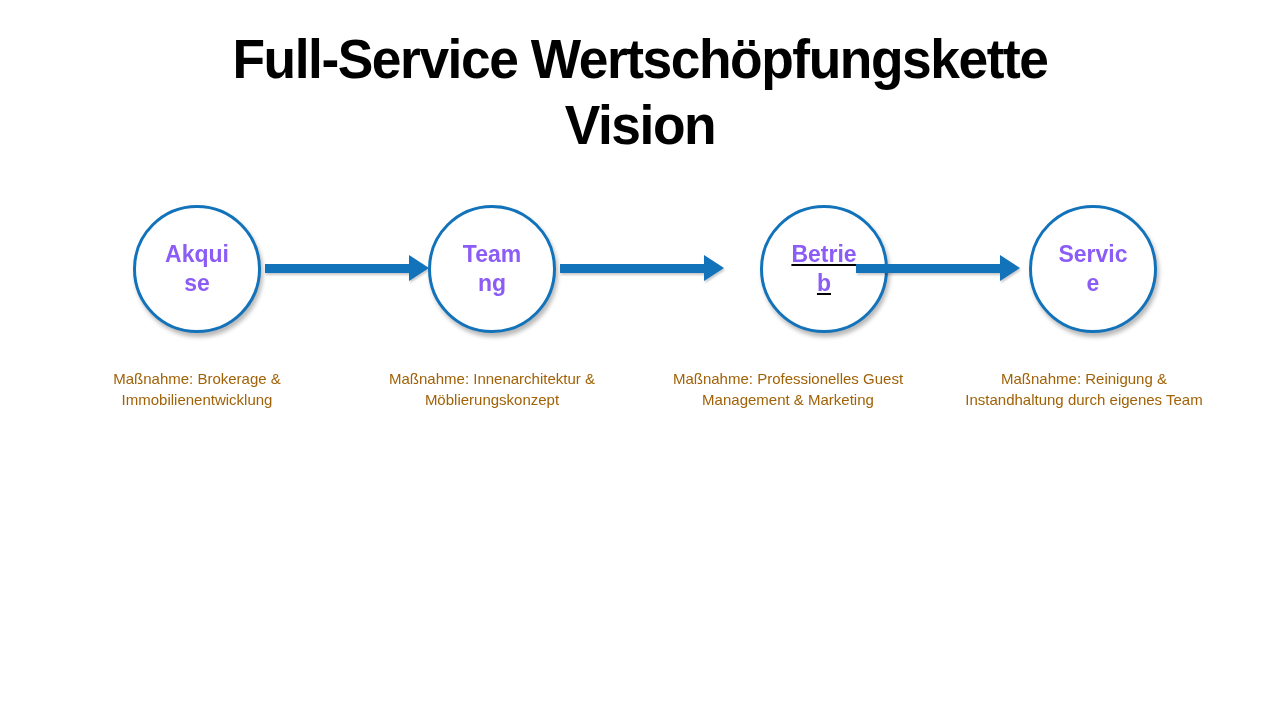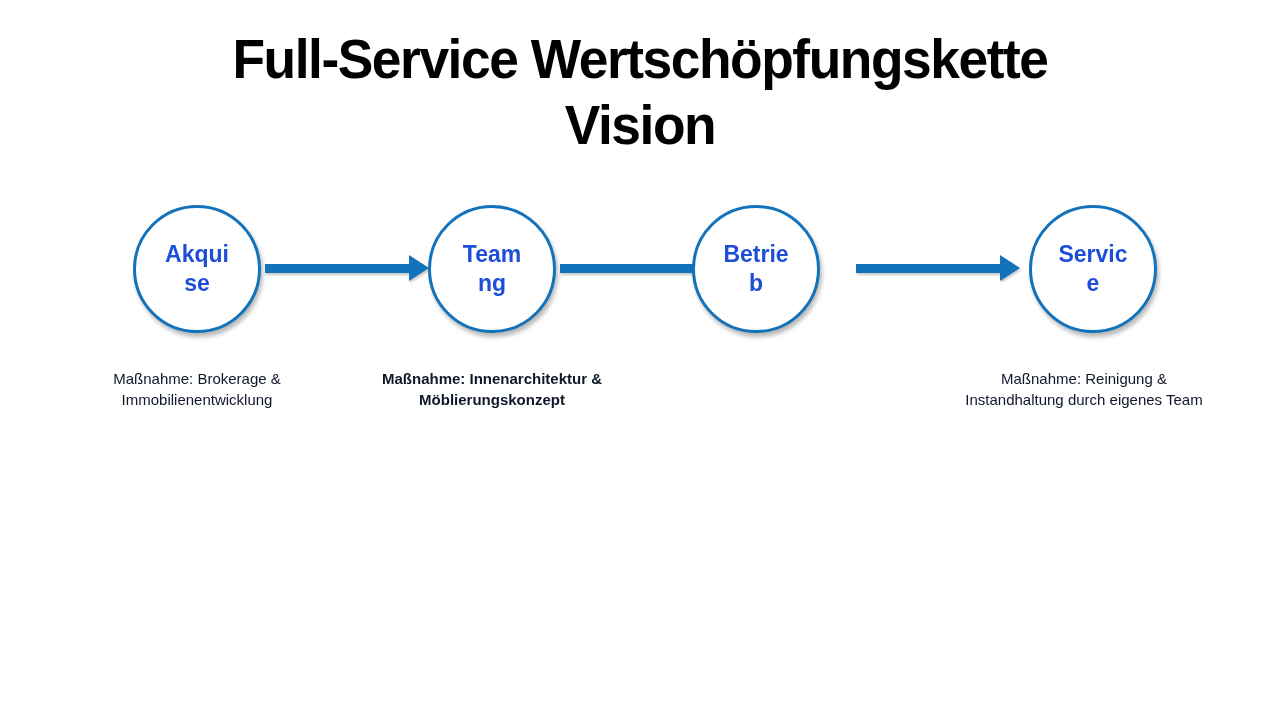--- a/index.html
+++ b/index.html
@@ -36,21 +36,21 @@
     width: 122px; height: 122px;
     background: #ffffff;
     border: 3px solid #1272ba;
     border-radius: 50%;
     box-shadow: 2px 4px 4px rgba(0,0,0,0.28);
     display: flex;
     align-items: center;
     justify-content: center;
   }
   .circle-label {
-    color: #1d4ed8;
+    color: #8b5cf6;
     font-weight: 700;
     font-size: 23px;
     line-height: 29px;
     text-align: center;
   }
   .circle-label span { display: block; }
   
   .arrow {
     position: absolute;
     top: 255px;
@@ -70,31 +70,31 @@
     border-top: 13px solid transparent;
     border-bottom: 13px solid transparent;
     border-left: 20px solid #1272ba;
   }
   
   .caption {
     position: absolute;
     top: 368px;
     width: 244px;
     text-align: center;
-    color: #0f172a;
+    color: #a16207;
     font-size: 15px;
     line-height: 21px;
   }
   
   .col1.step-circle { left: 133px; }
   .col2.step-circle { left: 428px; }
-  .col3.step-circle { left: 692px; }
+  .col3.step-circle { left: 760px; text-decoration: underline; }
   .col4.step-circle { left: 1029px; }
   .col1.caption { left: 75px; }
-  .col2.caption { left: 370px; font-weight: bold; }
+  .col2.caption { left: 370px; }
   .col3.caption { left: 666px; }
   .col4.caption { left: 962px; }
   .arrow1 { left: 265px; width: 164px; }
   .arrow2 { left: 560px; width: 164px; }
   .arrow3 { left: 856px; width: 164px; }
 </style>
 </head>
 <body>
 
 <div class="slide">
@@ -142,15 +142,16 @@
 
   <div class="step-circle col4">
     <div class="circle-label">
       <span>Servic</span>
       <span>e</span>
     </div>
   </div>
 
   <div class="caption col1">Maßnahme: Brokerage &amp; Immobilienentwicklung</div>
   <div class="caption col2">Maßnahme: Innenarchitektur &amp; Möblierungskonzept</div>
+  <div class="caption col3">Maßnahme: Professionelles Guest Management &amp; Marketing</div>
   <div class="caption col4">Maßnahme: Reinigung &amp; Instandhaltung durch eigenes Team</div>
 
 </div>
 
 </body></html>

